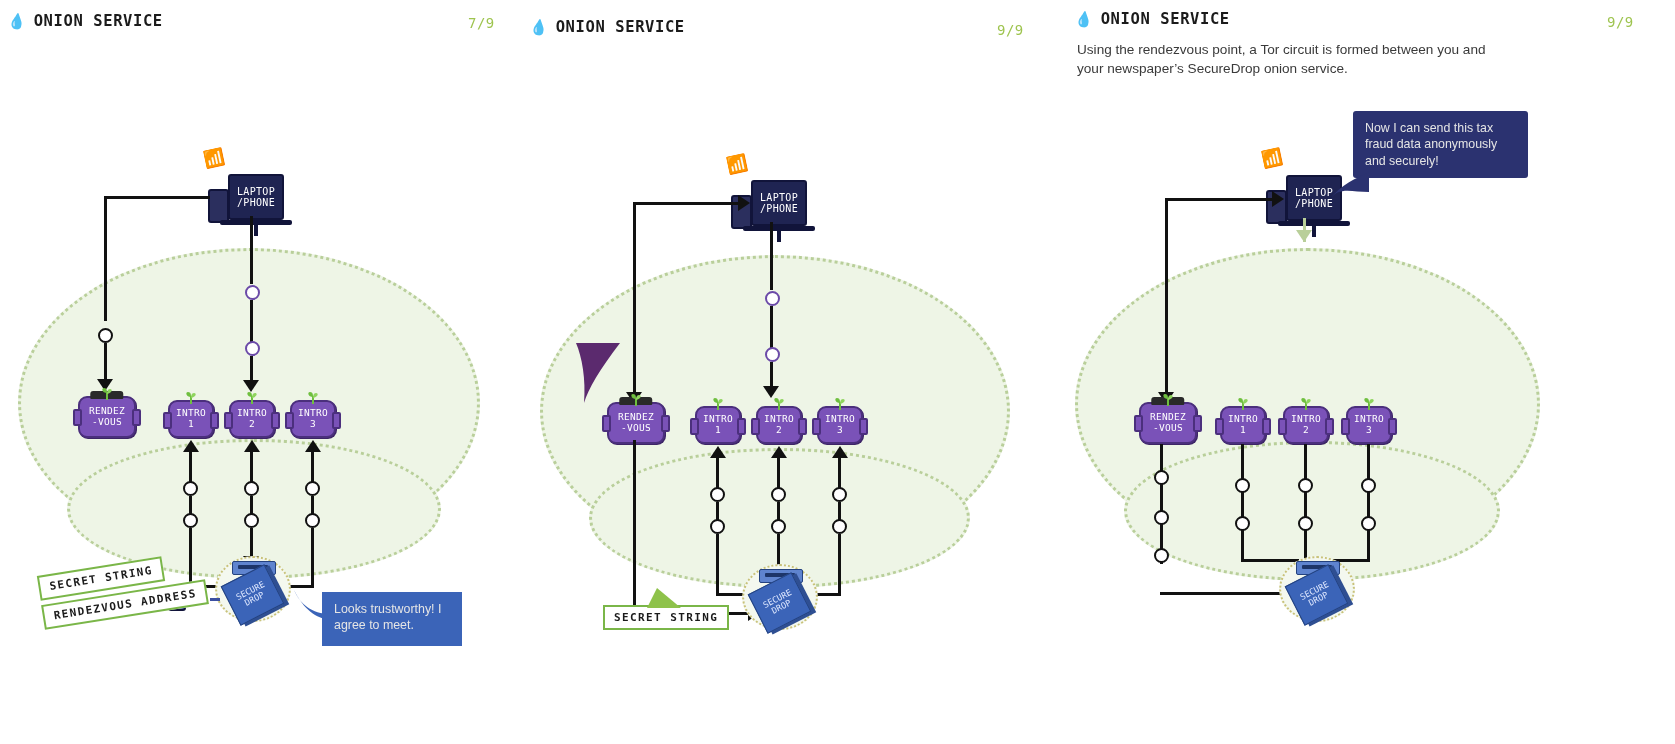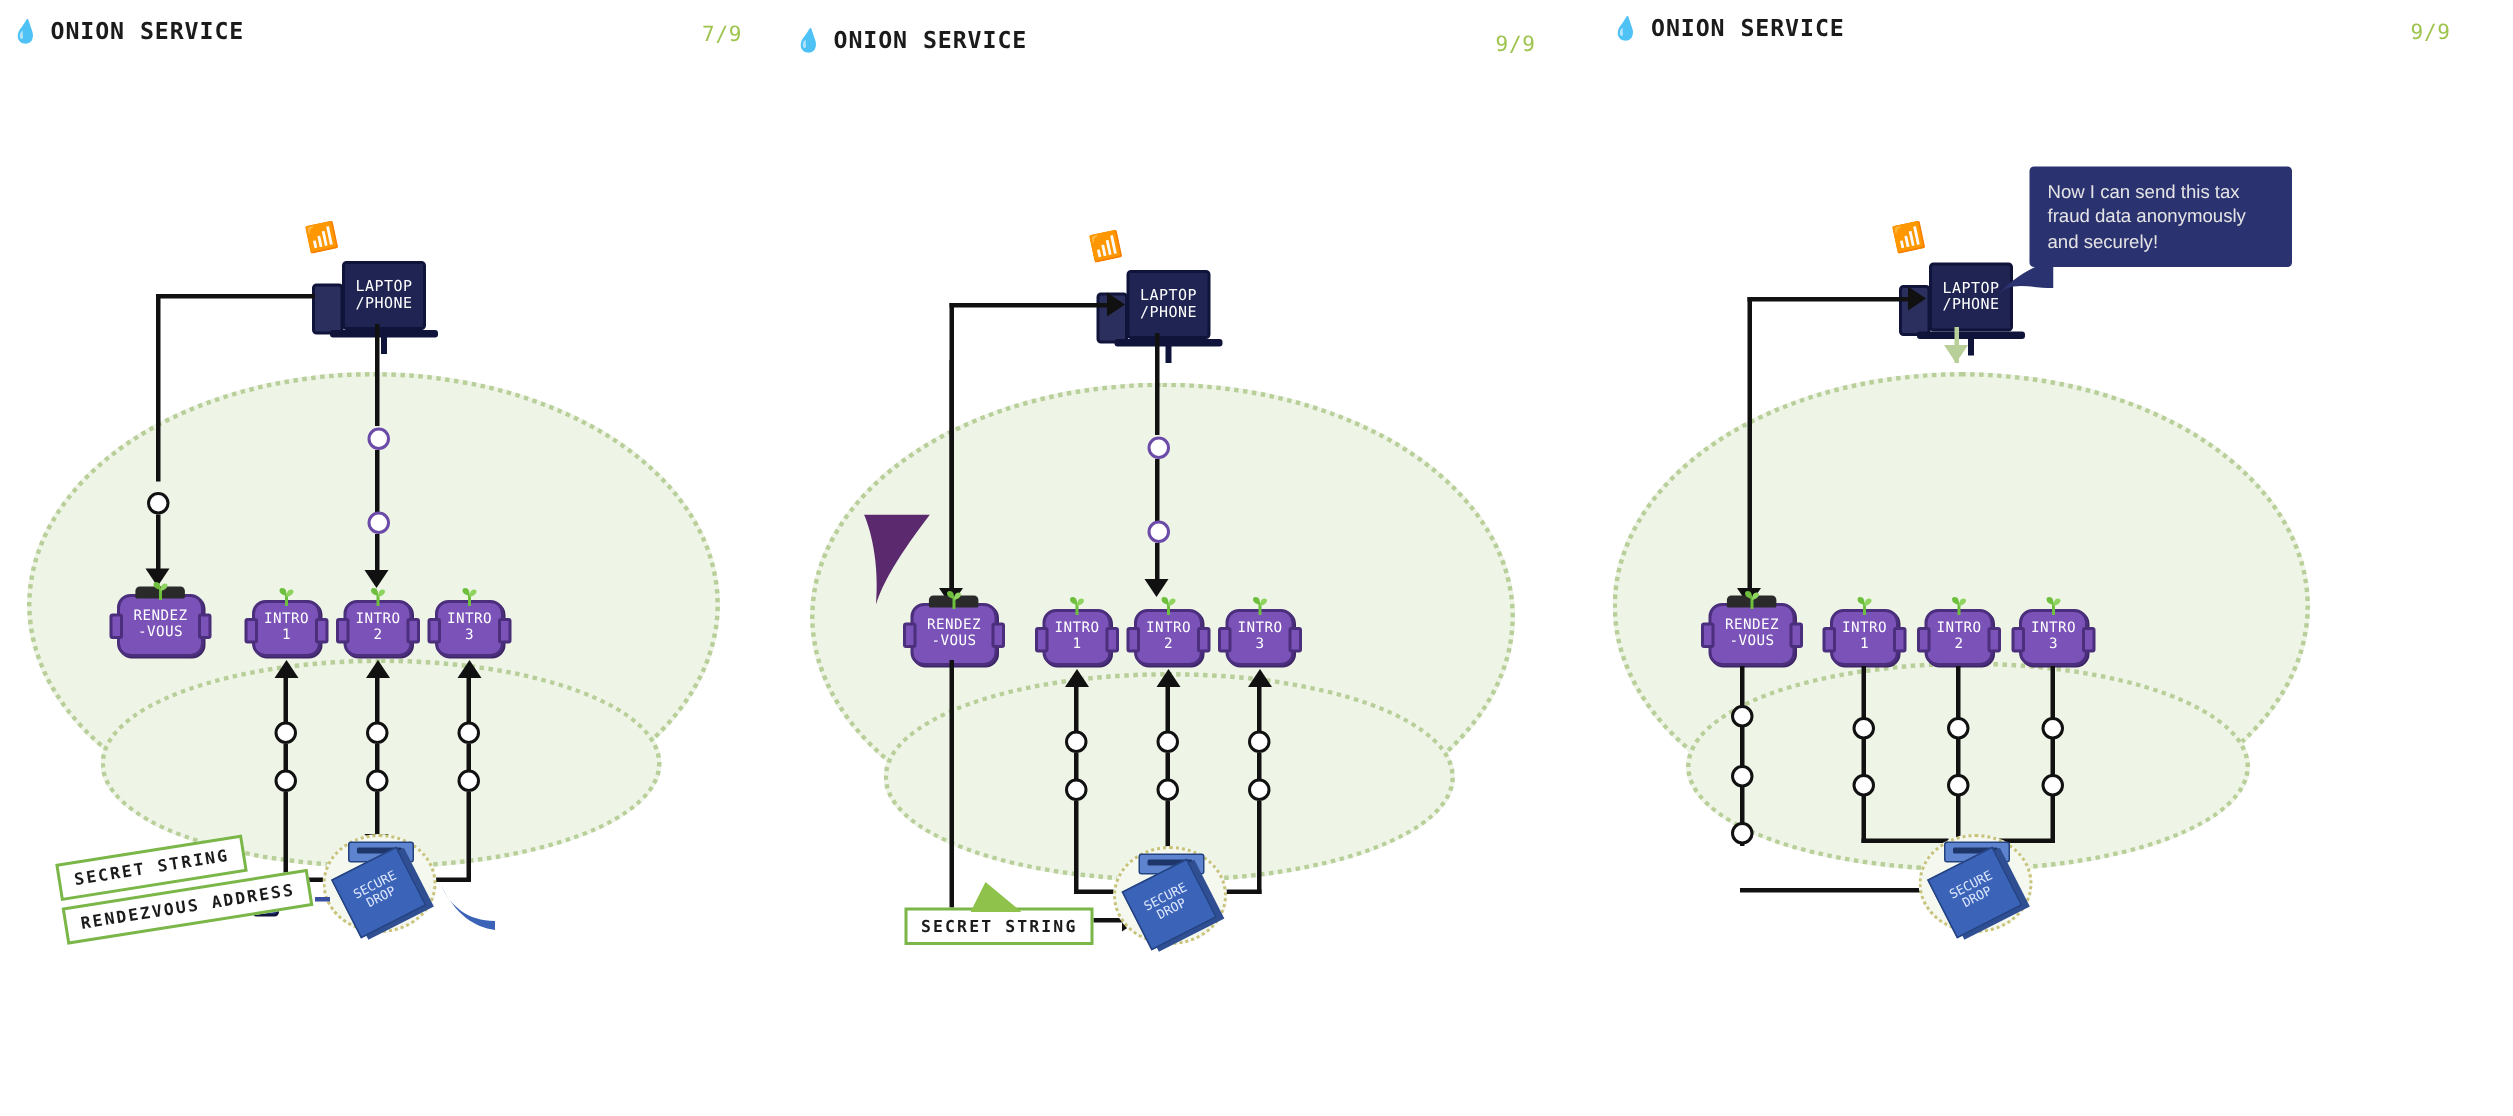--- a/index.html
+++ b/index.html
@@ -195,20 +195,21 @@
   </div>
 
   <div class="line" style="left:180px;top:598px;width:10px;height:3px;background:#3b4fa0;"></div>
   <div class="line" style="left:195px;top:598px;width:10px;height:3px;background:#3b4fa0;"></div>
   <div class="line" style="left:210px;top:598px;width:10px;height:3px;background:#3b4fa0;"></div>
   <div class="phone" style="left:168px;top:589px;width:14px;height:18px;background:#3b4fa0;"></div>
 
   <div class="tag" style="left:38px;top:566px;transform:rotate(-9deg);">SECRET STRING</div>
   <div class="tag" style="left:42px;top:592px;transform:rotate(-9deg);">RENDEZVOUS ADDRESS</div>
 
+  <div class="bubble blue" style="left:322px;top:592px;width:140px;height:54px;">Looks trustworthy! I agree to meet.</div>
   <svg style="position:absolute;left:288px;top:588px;width:42px;height:34px;">
       <path d="M42 26 C24 26 12 16 6 2 C16 22 28 30 42 32 Z" fill="#3b64b8"></path>
     </svg>
 </div>
 
 <div class="panel" id="panel-2">
   <div class="hdr" style="left:10px;top:18px;">
     <span class="onion-glyph">💧</span>
     <span class="hdr-title">ONION SERVICE</span>
   </div>
@@ -332,20 +333,21 @@
       <path d="M16 0 L60 0 C40 26 28 46 24 60 C26 36 22 14 16 0 Z" fill="#5b2a6e"></path>
     </svg>
 </div>
 
 <div class="panel" id="panel-3">
   <div class="hdr" style="left:10px;top:10px;">
     <span class="onion-glyph">💧</span>
     <span class="hdr-title">ONION SERVICE</span>
   </div>
   <div class="pageno" style="left:542px;top:14px;">9/9</div>
+  <div class="desc" style="left:12px;top:40px;width:420px;">Using the rendezvous point, a Tor circuit is formed between you and your newspaper’s SecureDrop onion service.</div>
 
   <div class="cloud" style="left:10px;top:248px;width:465px;height:312px;"></div>
 
   <div class="wifi" style="left:197px;top:150px;">📶</div>
   <div class="phone" style="left:201px;top:190px;width:17px;height:30px;"></div>
   <div class="laptop" style="left:221px;top:175px;width:52px;height:42px;">
     <span>LAPTOP</span>
     <span>/PHONE</span>
     <span class="base"></span>
     <span class="stand"></span>

